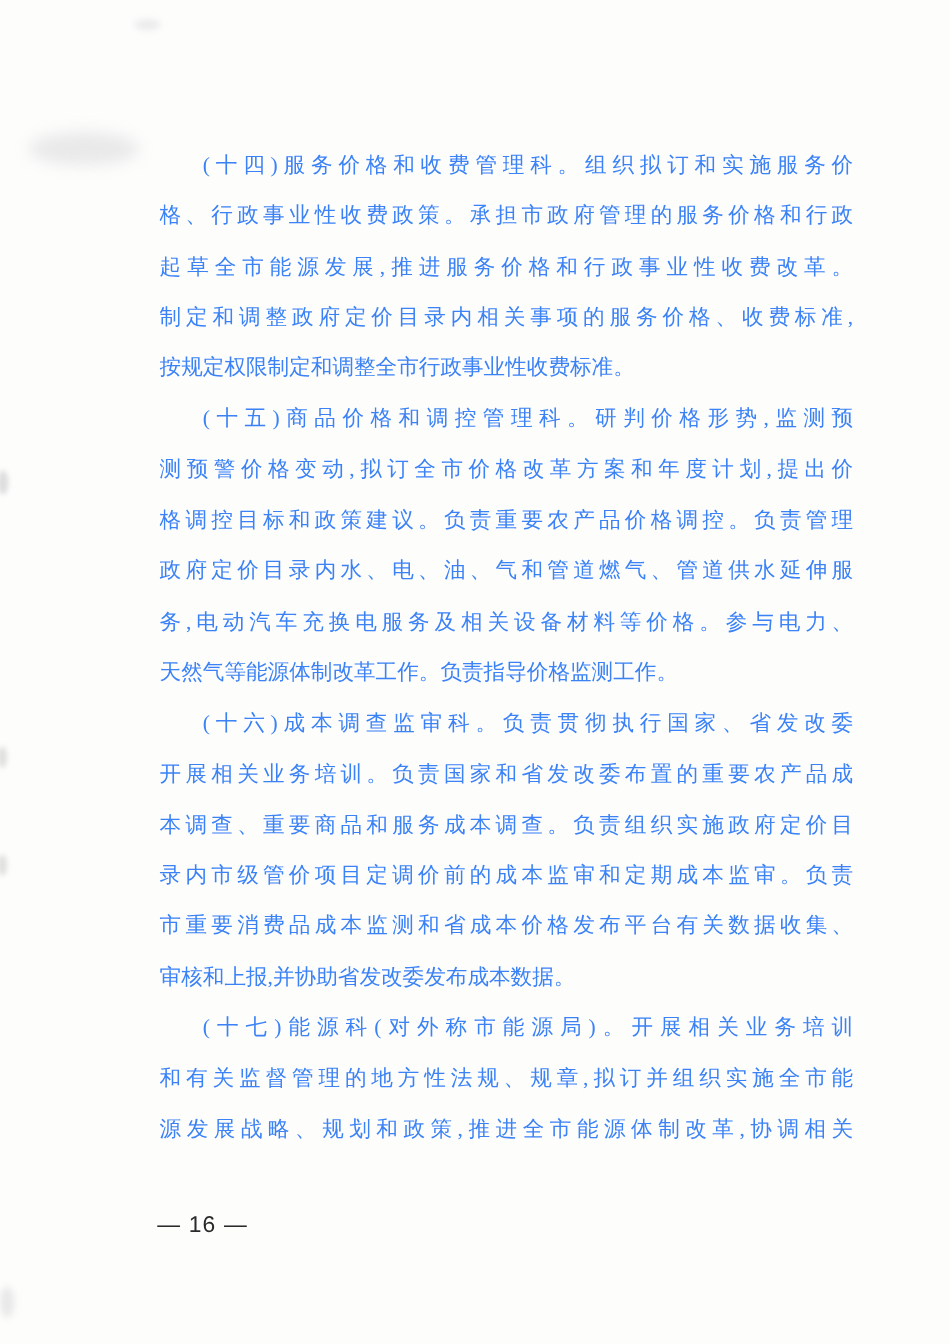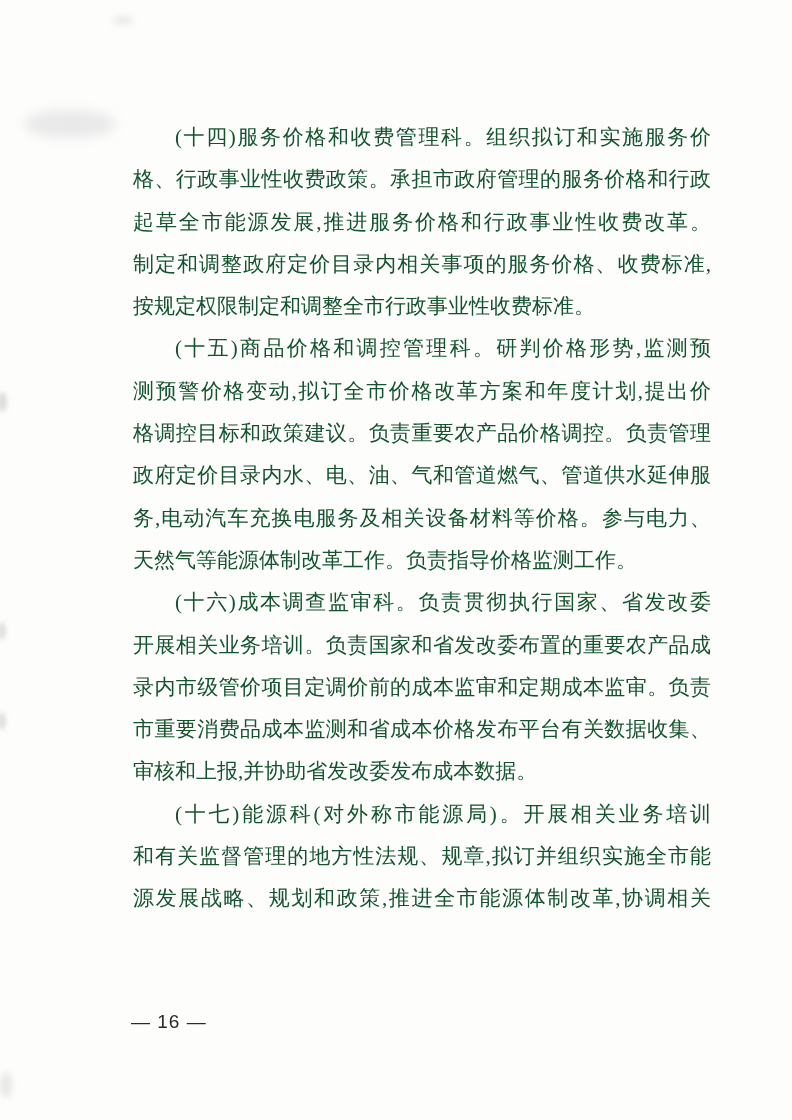--- a/index.html
+++ b/index.html
@@ -22,22 +22,22 @@
     position: absolute;
     left: 133px;
     top: 116px;
     width: 578px;
   }
   .line {
     margin: 0;
     padding: 0;
     height: 42.3px;
     line-height: 42.3px;
-    font-size: 21px;
-    color: #14532d;
+    font-size: 18px;
+    color: #3b82f6;
     text-align: justify;
     text-align-last: justify;
     text-justify: inter-character;
     overflow: hidden;
     white-space: normal;
   }
   .line.first {
     text-indent: 2em;
   }
   .line.endline {
@@ -95,20 +95,21 @@
 
     <p class="line first">(十五)商品价格和调控管理科。研判价格形势,监测预</p>
     <p class="line">测预警价格变动,拟订全市价格改革方案和年度计划,提出价</p>
     <p class="line">格调控目标和政策建议。负责重要农产品价格调控。负责管理</p>
     <p class="line">政府定价目录内水、电、油、气和管道燃气、管道供水延伸服</p>
     <p class="line">务,电动汽车充换电服务及相关设备材料等价格。参与电力、</p>
     <p class="line endline">天然气等能源体制改革工作。负责指导价格监测工作。</p>
 
     <p class="line first">(十六)成本调查监审科。负责贯彻执行国家、省发改委</p>
     <p class="line">开展相关业务培训。负责国家和省发改委布置的重要农产品成</p>
+    <p class="line">本调查、重要商品和服务成本调查。负责组织实施政府定价目</p>
     <p class="line">录内市级管价项目定调价前的成本监审和定期成本监审。负责</p>
     <p class="line">市重要消费品成本监测和省成本价格发布平台有关数据收集、</p>
     <p class="line endline">审核和上报,并协助省发改委发布成本数据。</p>
 
     <p class="line first">(十七)能源科(对外称市能源局)。开展相关业务培训</p>
     <p class="line">和有关监督管理的地方性法规、规章,拟订并组织实施全市能</p>
     <p class="line">源发展战略、规划和政策,推进全市能源体制改革,协调相关</p>
 
   </main>
 

